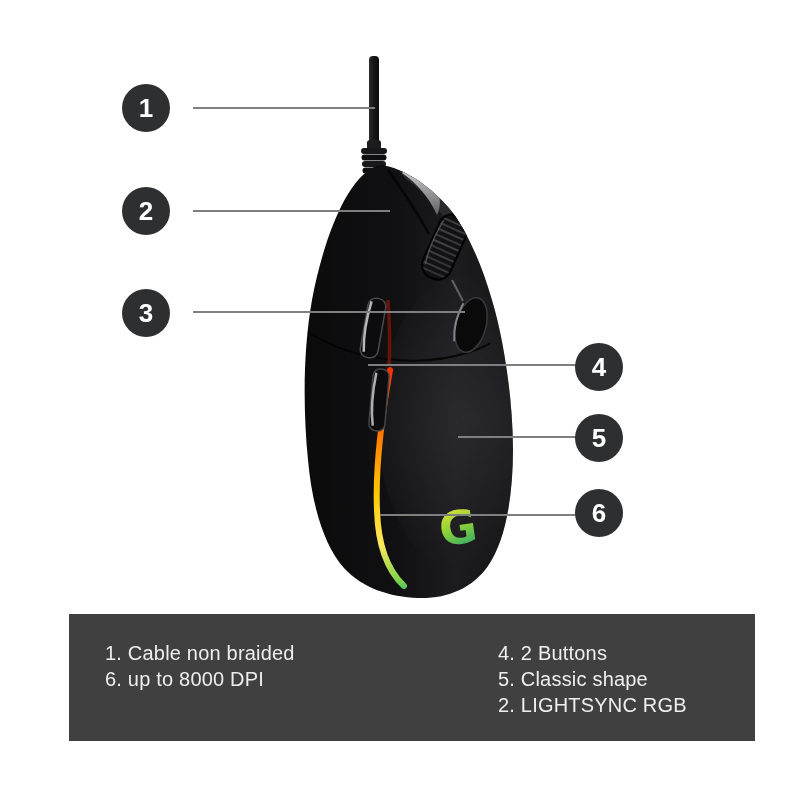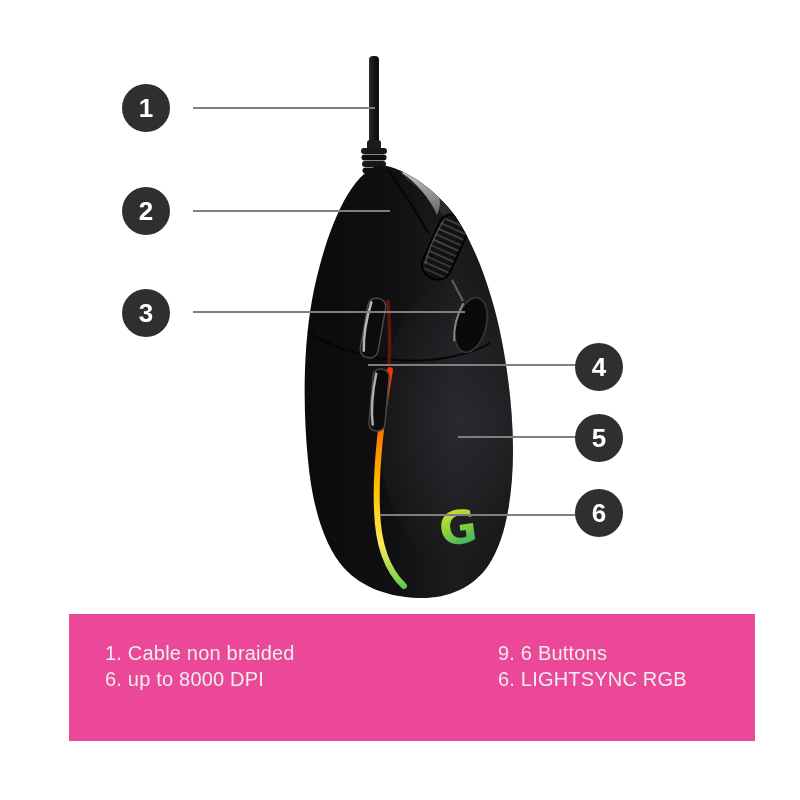--- a/index.html
+++ b/index.html
@@ -13,21 +13,21 @@
     position:absolute;height:2px;background:#7f7f7f;z-index:3;
   }
   .badge{
     position:absolute;width:48px;height:48px;border-radius:50%;
     background:#2d2f31;color:#ffffff;z-index:4;
     display:flex;align-items:center;justify-content:center;
     font-size:26px;font-weight:700;line-height:1;
   }
   .legend-bar{
     position:absolute;left:69px;top:614px;width:686px;height:127px;
-    background:#ec4899;z-index:2;
+    background:#404040;z-index:2;
   }
   .legend-col{
     position:absolute;top:26px;color:#eeeeee;
     font-size:20px;line-height:26px;letter-spacing:0.2px;white-space:nowrap;
   }
   .legend-col.col1{left:36px;}
   .legend-col.col2{left:429px;}
 </style>
 </head>
 <body>
@@ -182,18 +182,19 @@
   <div class="badge" style="left:575px;top:489px;">
     <span>6</span>
   </div>
 
   <div class="legend-bar">
     <div class="legend-col col1">
       <div>1. Cable non braided</div>
       <div>6. up to 8000 DPI</div>
     </div>
     <div class="legend-col col2">
-      <div>9. 6 Buttons</div>
-      <div>6. LIGHTSYNC RGB</div>
+      <div>4. 2 Buttons</div>
+      <div>5. Classic shape</div>
+      <div>2. LIGHTSYNC RGB</div>
     </div>
   </div>
 
 </div>
 
 </body></html>

